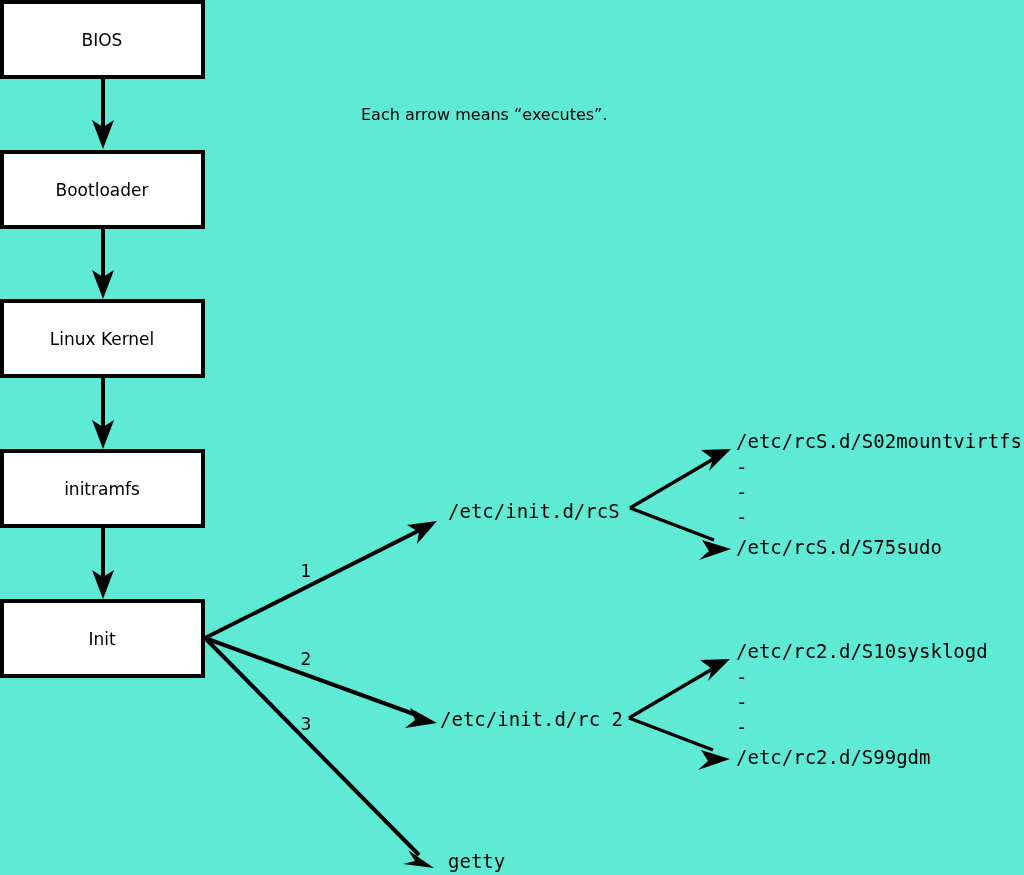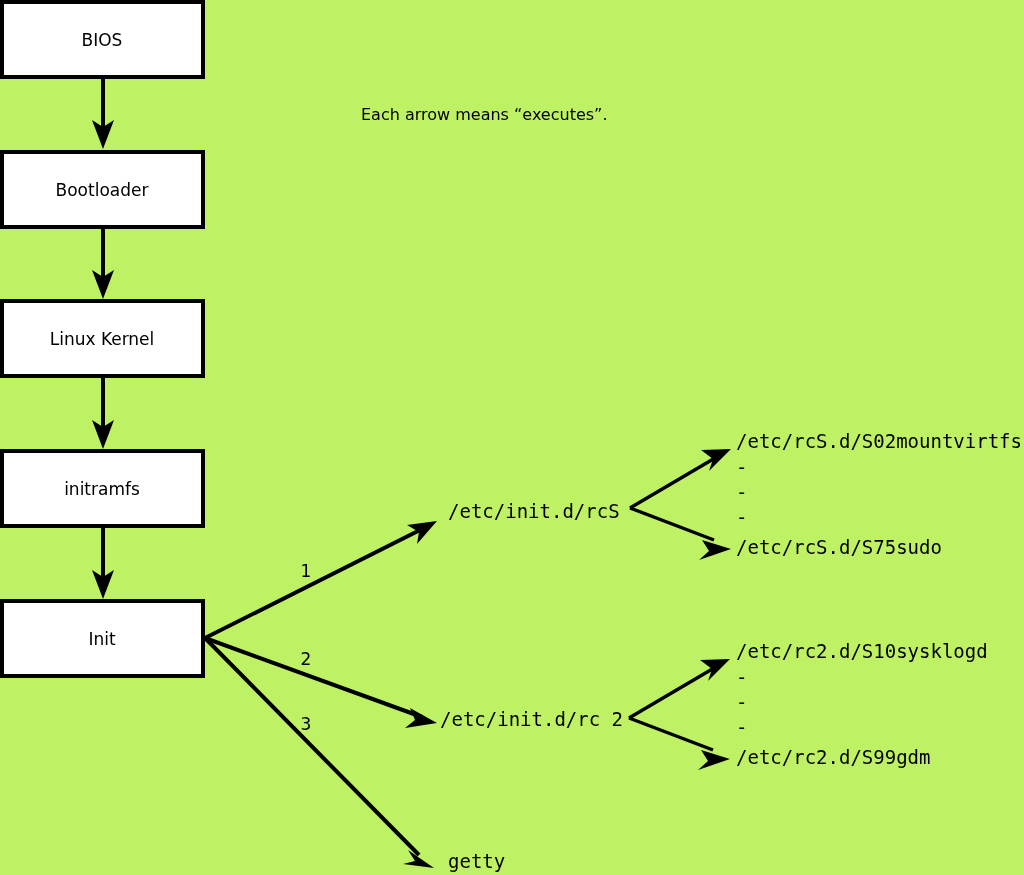--- a/index.html
+++ b/index.html
@@ -4,21 +4,21 @@
 <style>
   html, body {
     margin: 0;
     padding: 0;
     background: #ffffff;
   }
   #canvas {
     position: relative;
     width: 1024px;
     height: 875px;
-    background: #bef264;
+    background: #5eead4;
     overflow: hidden;
     font-family: "DejaVu Sans", "Liberation Sans", sans-serif;
   }
   svg.layer {
     position: absolute;
     left: 0;
     top: 0;
     width: 1024px;
     height: 875px;
     overflow: visible;

